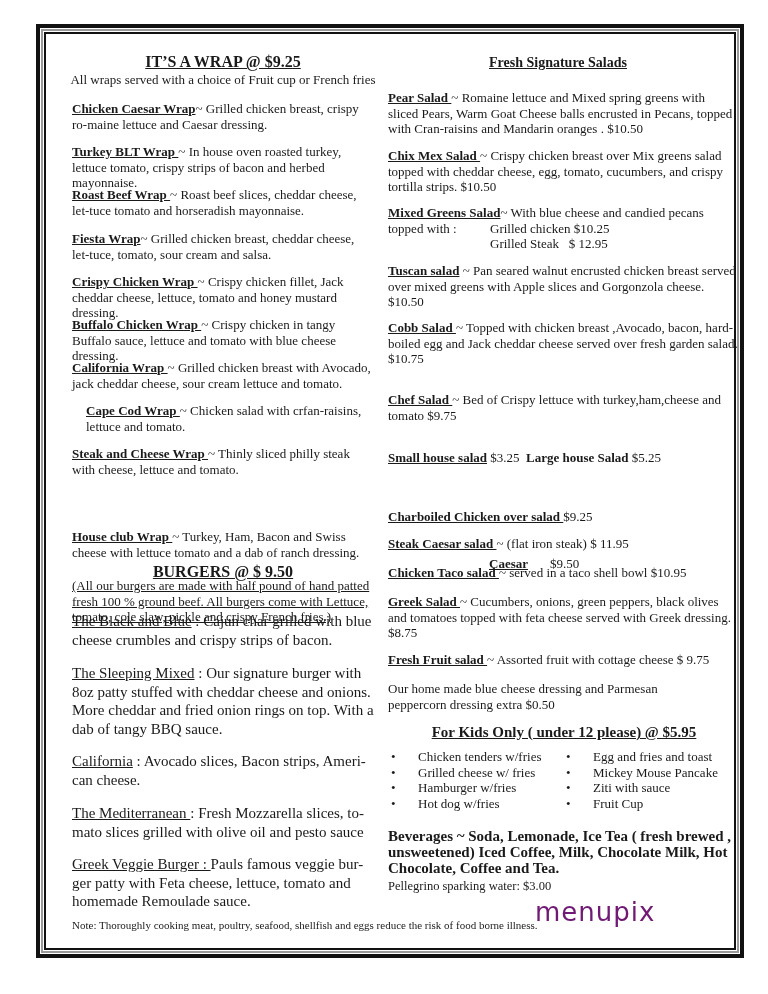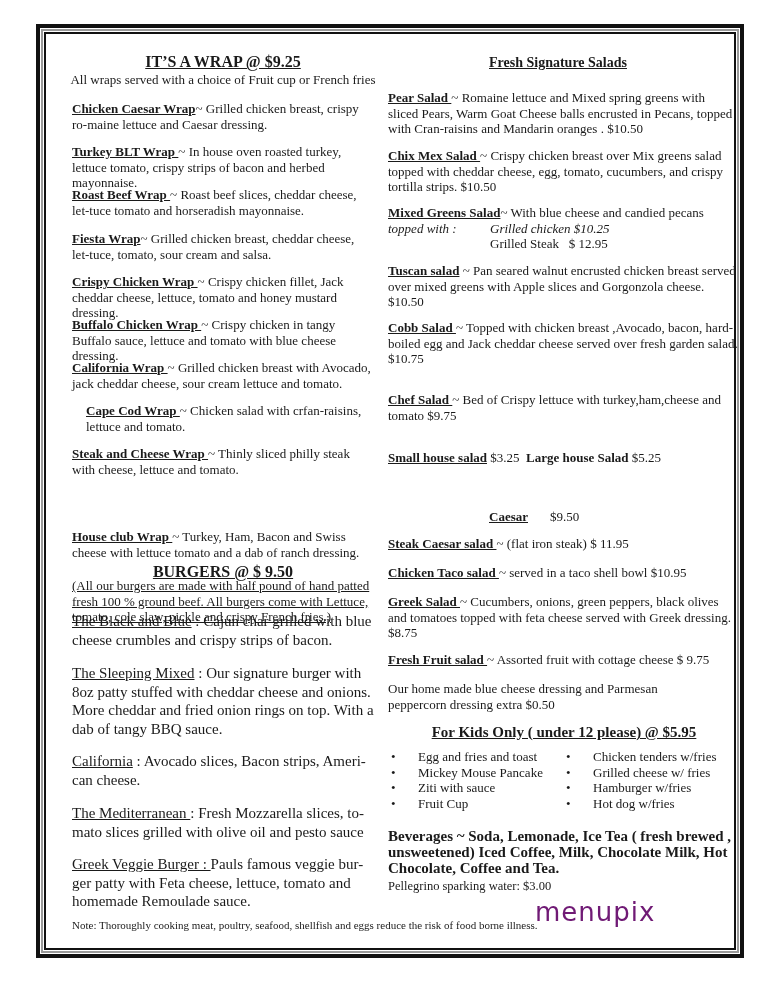--- a/index.html
+++ b/index.html
@@ -68,56 +68,57 @@
   <div class="burger" style="top:855px;"><span class="nm">Greek Veggie Burger : </span><span></span><span>Pauls famous veggie bur-ger patty with Feta cheese, lettuce, tomato and homemade Remoulade sauce.</span></div>
 </div>
 
 <div class="col right">
   <div class="sec-title salads">Fresh Signature Salads</div>
 
   <div class="ritem" style="top:90px;"><span class="nm">Pear Salad </span><span>~ </span><span>Romaine lettuce and Mixed spring greens with sliced Pears, Warm Goat Cheese balls encrusted in Pecans, topped with Cran-raisins and Mandarin oranges . $10.50</span></div>
   <div class="ritem" style="top:148px;"><span class="nm">Chix Mex Salad </span><span>~ </span><span>Crispy chicken breast over Mix greens salad topped with cheddar cheese, egg, tomato, cucumbers, and crispy tortilla strips.  $10.50</span></div>
   <div class="ritem" style="top:205px;">
     <div><span class="nm">Mixed Greens Salad</span><span>~ </span><span>With blue cheese and candied pecans</span></div>
-    <div style="display:flex;font-style:italic;">
+    <div style="display:flex;">
         <span style="width:102px;">topped with :</span>
         <span>Grilled chicken $10.25</span>
       </div>
     <div class="indent1" style="white-space:pre;">Grilled Steak   $ 12.95</div>
   </div>
   <div class="ritem" style="top:263px;"><span class="nm">Tuscan salad</span><span> ~ </span><span>Pan seared walnut encrusted chicken breast served over mixed greens with Apple slices and Gorgonzola cheese. $10.50</span></div>
   <div class="ritem" style="top:320px;"><span class="nm">Cobb Salad </span><span>~ </span><span>Topped with chicken breast ,Avocado, bacon, hard-boiled egg and Jack cheddar cheese served over fresh garden salad. $10.75</span></div>
   <div class="ritem" style="top:392px;width:340px;"><span class="nm">Chef Salad </span><span>~ </span><span>Bed of Crispy lettuce with turkey,ham,cheese and tomato  $9.75</span></div>
 
   <div class="ritem" style="top:450px;white-space:pre;"><span class="nm">Small house salad</span><span> $3.25  </span><span class="b">Large house Salad</span><span> $5.25</span></div>
 
   <div class="ritem" style="top:478px;white-space:pre;">
+    <div><span class="nm">Charboiled Chicken over salad </span><span>$9.25</span></div>
     <div style="padding-left:101px;"><span class="nm">Caesar</span><span style="display:inline-block;width:22px;"></span><span>$9.50</span></div>
   </div>
 
   <div class="ritem" style="top:536px;"><span class="nm">Steak Caesar salad </span><span>~ </span><span>(flat iron steak) $ 11.95</span></div>
   <div class="ritem" style="top:565px;"><span class="nm">Chicken Taco salad </span><span>~ </span><span>served in a taco shell bowl $10.95</span></div>
   <div class="ritem" style="top:594px;"><span class="nm">Greek Salad </span><span>~ </span><span>Cucumbers, onions, green peppers, black olives and tomatoes topped with feta cheese served with Greek dressing. $8.75</span></div>
   <div class="ritem" style="top:652px;"><span class="nm">Fresh Fruit salad </span><span>~ </span><span>Assorted fruit with cottage cheese $ 9.75</span></div>
 
   <div class="ritem" style="top:681px;width:330px;">Our home made blue cheese dressing and Parmesan peppercorn dressing extra $0.50</div>
 
   <div class="sec-title kids-title">For Kids Only ( under 12 please) @ $5.95</div>
   <div class="kids">
     <ul>
+      <li>Chicken tenders w/fries</li>
+      <li>Grilled cheese w/ fries</li>
+      <li>Hamburger w/fries</li>
+      <li>Hot dog w/fries</li>
+    </ul>
+    <ul>
       <li>Egg and fries and toast</li>
       <li>Mickey Mouse Pancake</li>
       <li>Ziti with sauce</li>
       <li>Fruit Cup</li>
-    </ul>
-    <ul>
-      <li>Chicken tenders w/fries</li>
-      <li>Grilled cheese w/ fries</li>
-      <li>Hamburger w/fries</li>
-      <li>Hot dog w/fries</li>
     </ul>
   </div>
 
   <div class="bev">Beverages ~ Soda, Lemonade, Ice Tea ( fresh brewed , unsweetened) Iced Coffee, Milk, Chocolate Milk, Hot Chocolate, Coffee and Tea.</div>
   <div class="pell">Pellegrino sparking water: $3.00</div>
 </div>
 
 <div class="watermark">menupix</div>
 <div class="note">Note: Thoroughly cooking meat, poultry, seafood, shellfish and eggs reduce the risk of food borne illness.</div>
 

